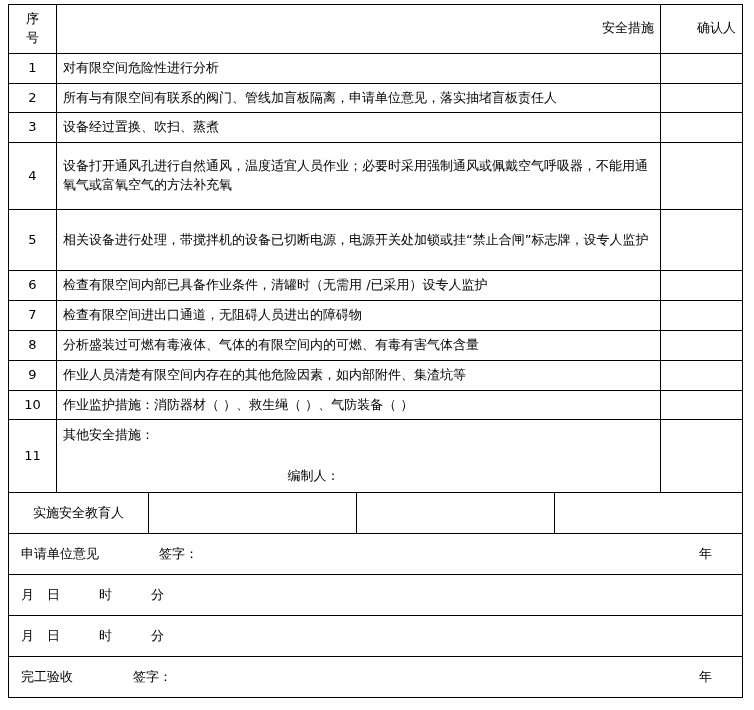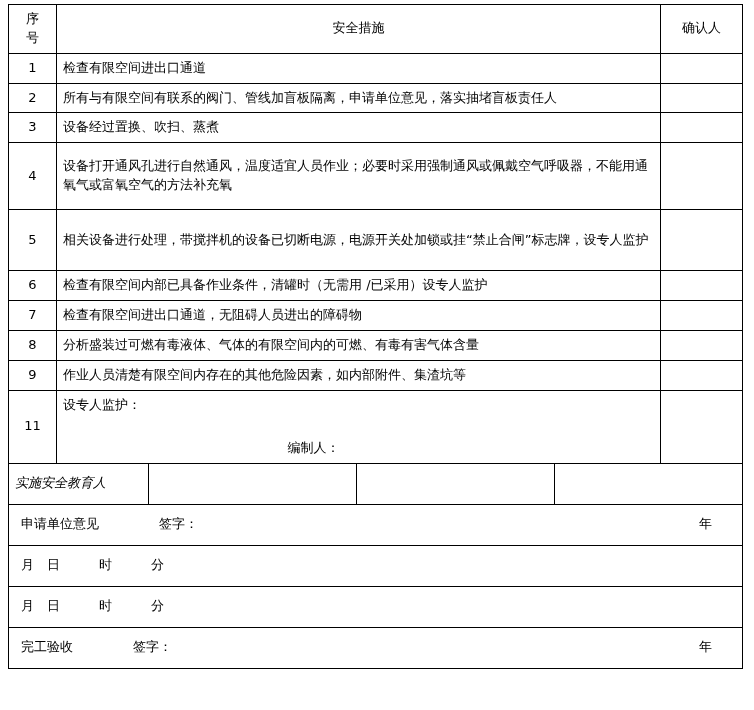--- a/index.html
+++ b/index.html
@@ -38,44 +38,45 @@
   }
   .col-no { width: 48px; text-align: center; }
   .col-measure { width: 604px; }
   .col-confirm { width: 82px; text-align: center; }
 
   .hdr-no {
     text-align: center;
     padding: 4px 2px;
     line-height: 1.5;
   }
-  .hdr-center { text-align: center; }
+  .hdr-center { text-align: right; }
 
   .num-cell { text-align: center; }
   .num-bottom { text-align: center; vertical-align: bottom; padding-bottom: 6px; }
 
   .tall-1 { height: 56px; }
   .tall-2 { height: 50px; }
   .cell-top { vertical-align: top; }
 
   .other-cell {
     height: 62px;
     vertical-align: top;
     position: relative;
   }
   .other-label { display: block; }
   .compiler {
     display: block;
     text-align: center;
     margin-top: 24px;
     padding-right: 90px;
+    font-family: Liberation Mono, monospace;
   }
 
   .edu-row td { height: 30px; }
-  .edu-label { text-align: left; padding-left: 8px; font-style: italic; }
+  .edu-label { text-align: center; padding-left: 8px; }
   .opinion-cell {
     padding: 0;
     border: 1px solid #000000;
     position: relative;
     height: 30px;
   }
   .opinion-flex {
     display: flex;
     align-items: center;
     height: 100%;
@@ -122,21 +123,21 @@
         <td class="hdr-no">
           <div>序</div>
           <div>号</div>
         </td>
         <td class="hdr-center">安全措施</td>
         <td class="hdr-center">确认人</td>
       </tr>
 
       <tr>
         <td class="num-cell">1</td>
-        <td>检查有限空间进出口通道</td>
+        <td>对有限空间危险性进行分析</td>
         <td></td>
       </tr>
 
       <tr>
         <td class="num-cell">2</td>
         <td>所有与有限空间有联系的阀门、管线加盲板隔离，申请单位意见，落实抽堵盲板责任人</td>
         <td></td>
       </tr>
 
       <tr>
@@ -174,25 +175,30 @@
         <td>分析盛装过可燃有毒液体、气体的有限空间内的可燃、有毒有害气体含量</td>
         <td></td>
       </tr>
 
       <tr>
         <td class="num-cell">9</td>
         <td>作业人员清楚有限空间内存在的其他危险因素，如内部附件、集渣坑等</td>
         <td></td>
       </tr>
 
+      <tr>
+        <td class="num-cell">10</td>
+        <td>作业监护措施：消防器材（        ）、救生绳（        ）、气防装备（        ）</td>
+        <td></td>
+      </tr>
 
       <tr>
         <td class="num-cell other-cell">11</td>
         <td class="other-cell">
-          <span class="other-label">设专人监护：</span>
+          <span class="other-label">其他安全措施：</span>
           <span class="compiler">编制人：</span>
         </td>
         <td class="other-cell"></td>
       </tr>
     </tbody>
   </table>
 
   <table class="form" style="margin-top:-1px;">
     <colgroup>
       <col style="width:140px">

